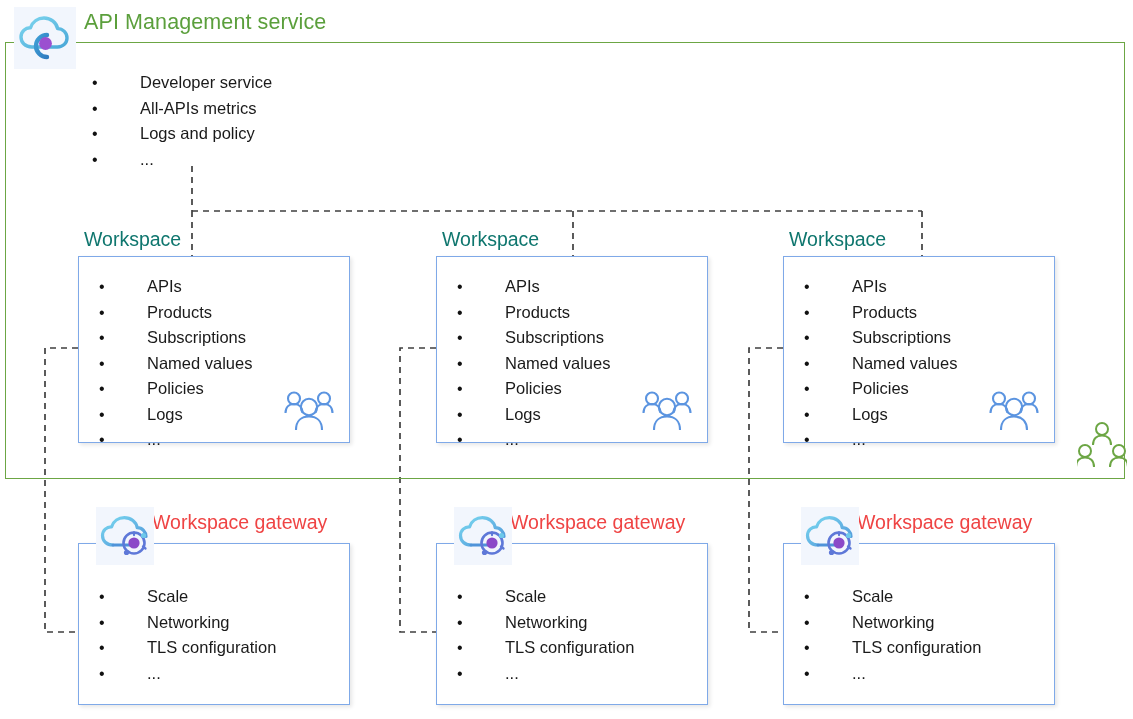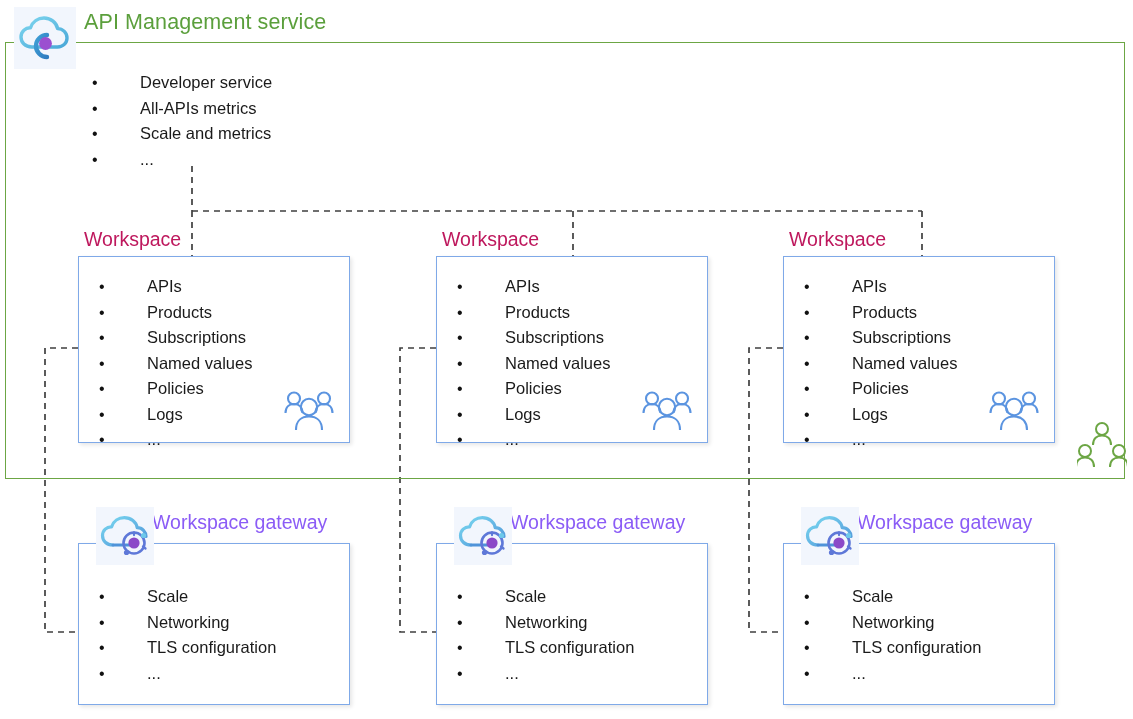--- a/index.html
+++ b/index.html
@@ -83,21 +83,21 @@
   .blist li .btext {
     flex: 1 1 auto;
   }
   
   .ws-group { position: absolute; }
   .ws-label {
     position: absolute;
     left: 6px;
     top: 0px;
     font-size: 19.5px;
-    color: #be185d;
+    color: #0f766e;
     white-space: nowrap;
   }
   .ws-box {
     position: absolute;
     left: 0;
     top: 28px;
     width: 272px;
     height: 187px;
     border: 1.3px solid #7fa9e8;
     background: #ffffff;
@@ -114,21 +114,21 @@
     right: 12px;
     bottom: 6px;
   }
   
   .gw-group { position: absolute; }
   .gw-label {
     position: absolute;
     left: 74px;
     top: 6px;
     font-size: 19.5px;
-    color: #8b5cf6;
+    color: #ef4444;
     white-space: nowrap;
   }
   .gw-icon-tile {
     position: absolute;
     left: 18px;
     top: 2px;
     width: 58px;
     height: 58px;
     background: #f2f6fd;
     z-index: 3;
@@ -208,21 +208,21 @@
     <li>
       <span class="bullet">•</span>
       <span class="btext">Developer service</span>
     </li>
     <li>
       <span class="bullet">•</span>
       <span class="btext">All-APIs metrics</span>
     </li>
     <li>
       <span class="bullet">•</span>
-      <span class="btext">Scale and metrics</span>
+      <span class="btext">Logs and policy</span>
     </li>
     <li>
       <span class="bullet">•</span>
       <span class="btext">...</span>
     </li>
   </ul>
 
   <div class="ws-group" style="left:78px; top:228px;">
     <div class="ws-label">Workspace</div>
     <div class="ws-box">

